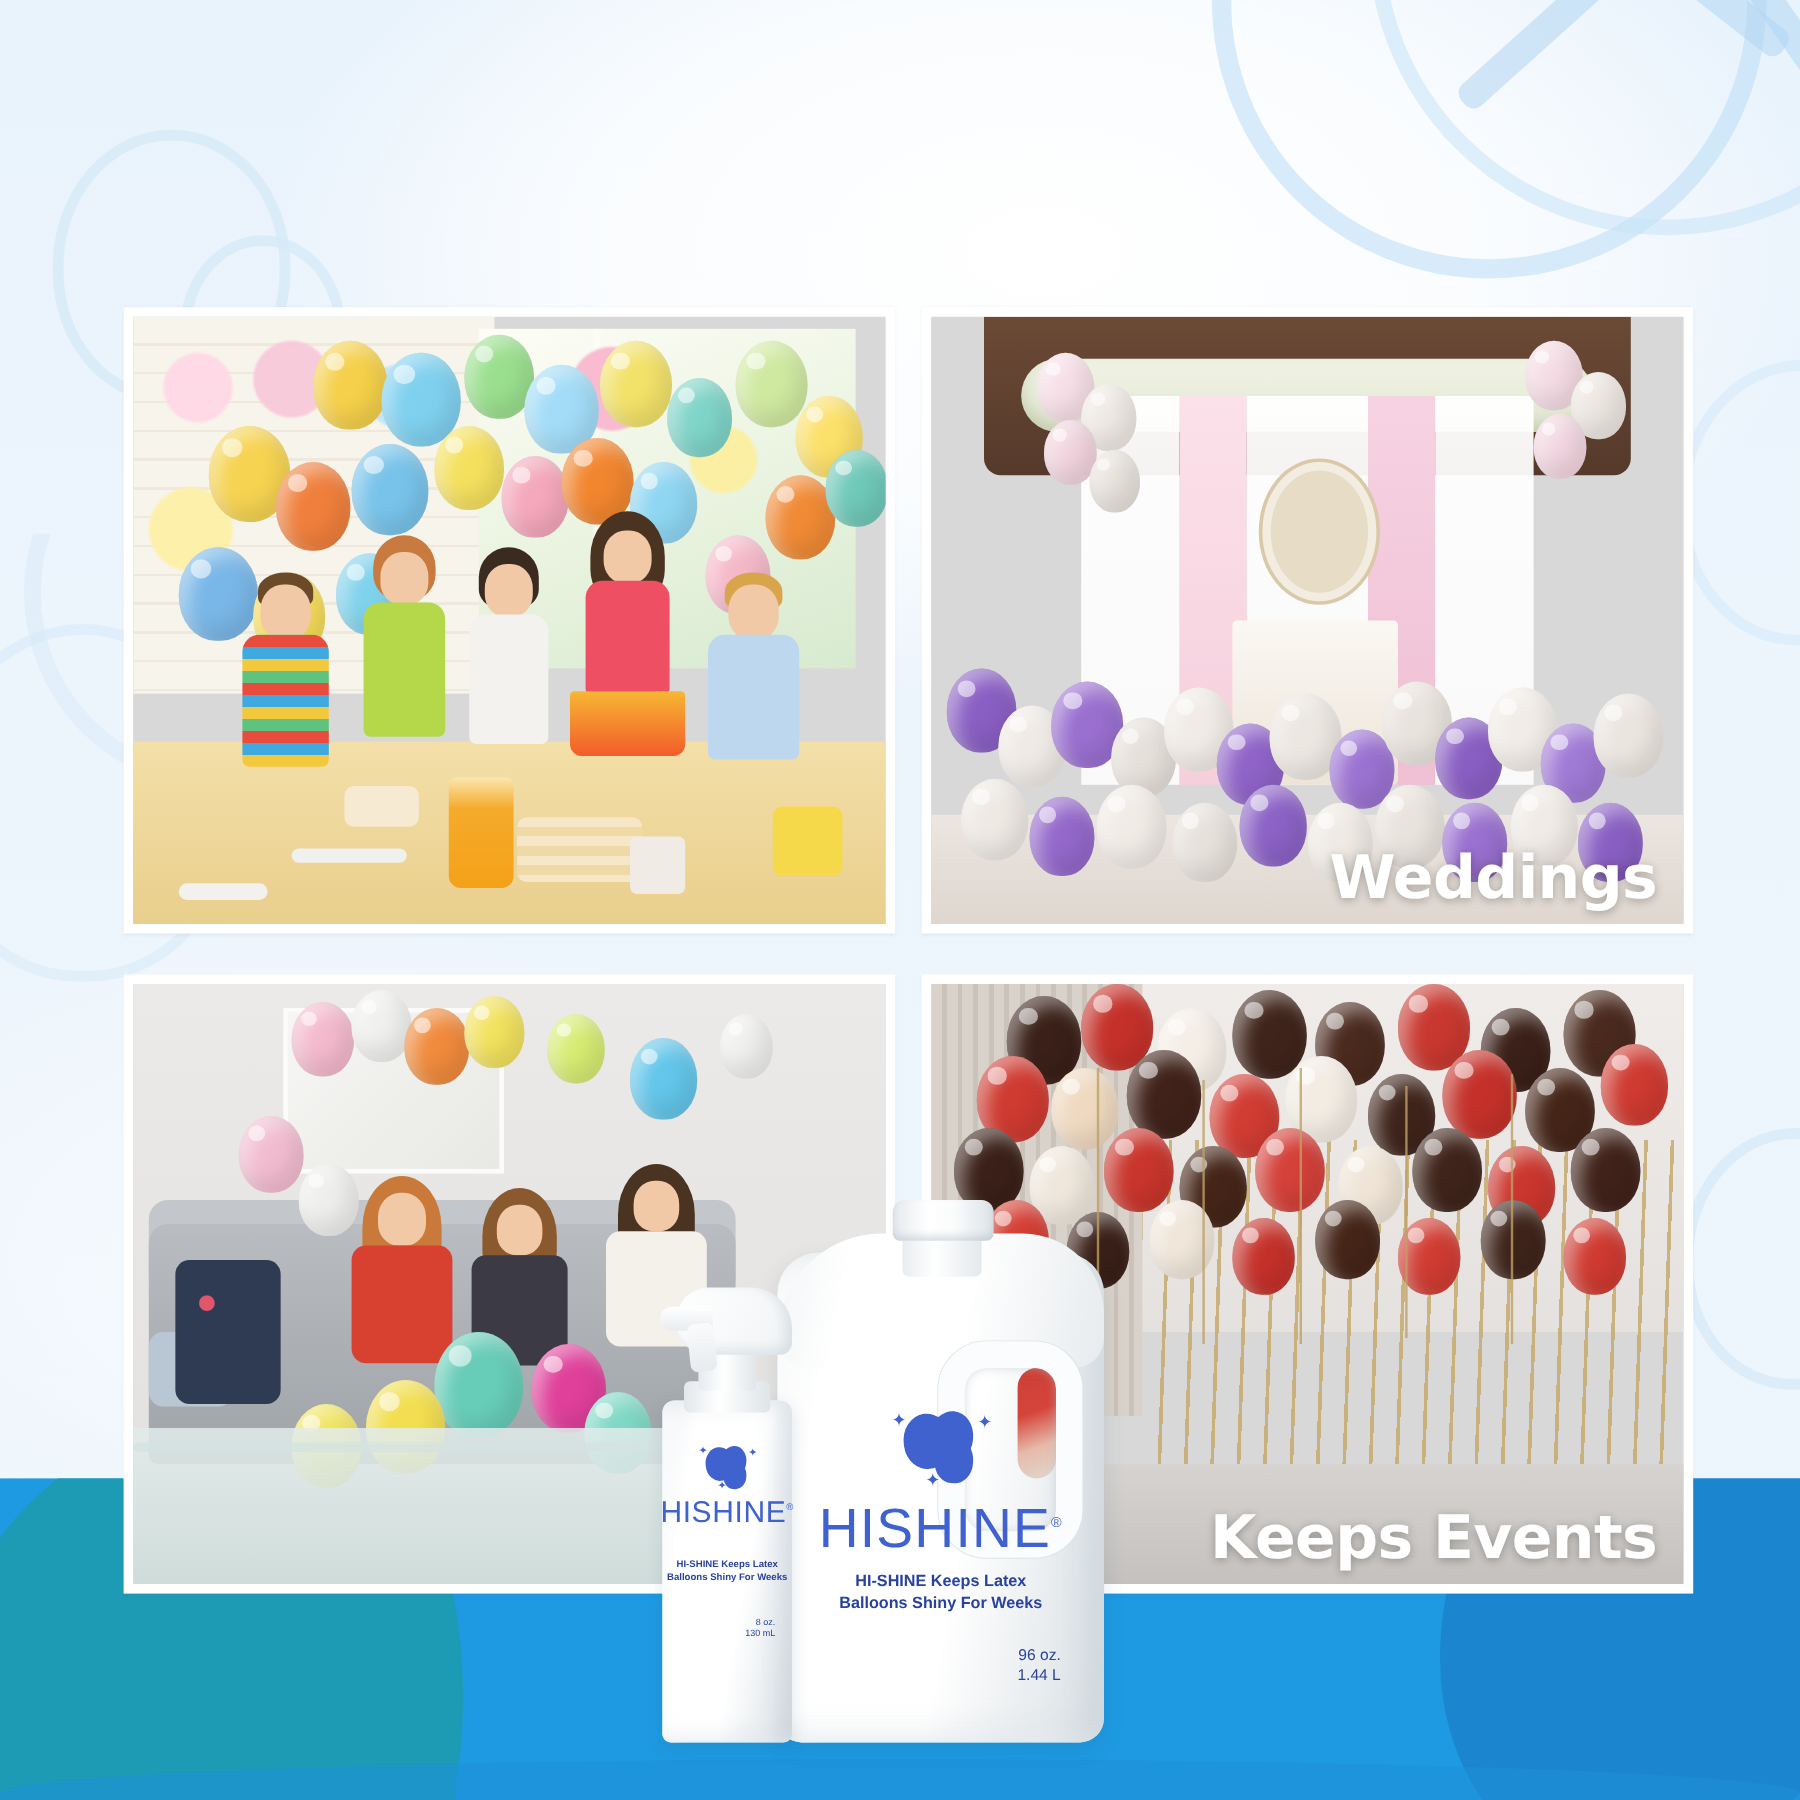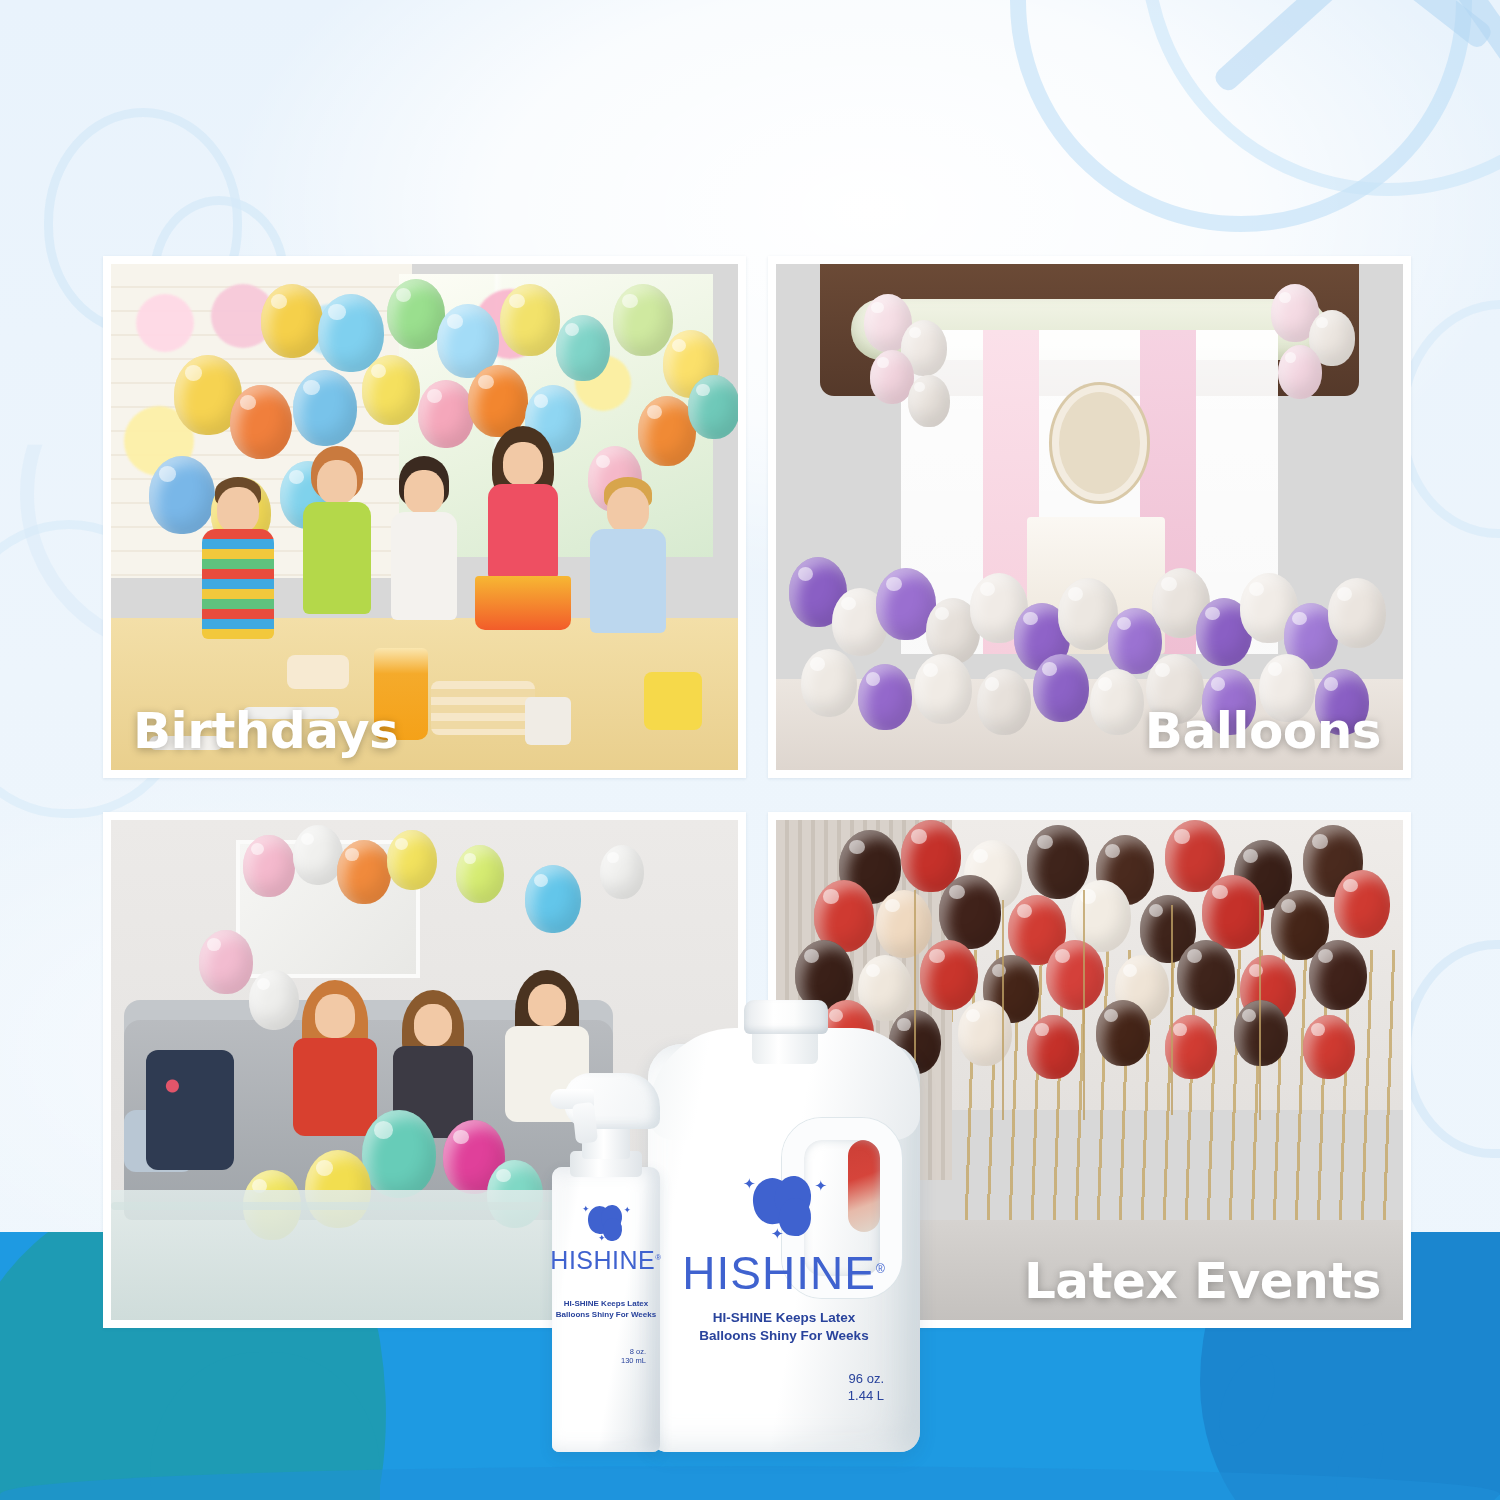--- a/index.html
+++ b/index.html
@@ -279,21 +279,20 @@
           <div class="body" style="top:52px;width:76px;height:104px;background:#bcd7ee;"></div>
         </div>
         <div class="cakeStand" style="left:21%;bottom:10%;width:96px;height:12px;"></div>
         <div class="cakeStand" style="left:28%;bottom:16%;width:62px;height:34px;border-radius:8px;background:#f7ead2;"></div>
         <div class="juice" style="left:42%;bottom:6%;width:54px;height:92px;"></div>
         <div class="cakeStand" style="left:51%;bottom:7%;width:104px;height:54px;border-radius:8px;
              background:repeating-linear-gradient(180deg,#f6e7c8 0 8px,#efd9a4 8px 16px);"></div>
         <div class="cakeStand" style="left:6%;bottom:4%;width:74px;height:14px;border-radius:8px;background:#f3f1ed;"></div>
         <div class="cakeStand" style="left:66%;bottom:5%;width:46px;height:48px;border-radius:6px;background:#f0ece5;"></div>
         <div class="cakeStand" style="left:85%;bottom:8%;width:58px;height:58px;border-radius:8px;background:#f6d94a;"></div>
-        <div class="cap left">Birthdays</div>
       </div>
     </div>
 
     <div class="card card-tr">
       <div class="photo p-wedding">
         <div class="arch"></div>
         <div class="florals"></div>
         <div class="drape" style="left:20%;width:13%;"></div>
         <div class="drape pinkL" style="left:33%;width:9%;"></div>
         <div class="drape" style="left:42%;width:16%;"></div>
@@ -325,21 +324,21 @@
         <div class="blb" style="left:4%;top:76%;width:56px;height:68px;background:#eee9e3;"></div>
         <div class="blb" style="left:13%;top:79%;width:54px;height:66px;background:#9468cb;"></div>
         <div class="blb" style="left:22%;top:77%;width:58px;height:70px;background:#f0ebe5;"></div>
         <div class="blb" style="left:32%;top:80%;width:54px;height:66px;background:#e7e1db;"></div>
         <div class="blb" style="left:41%;top:77%;width:56px;height:68px;background:#8c62c6;"></div>
         <div class="blb" style="left:50%;top:80%;width:54px;height:66px;background:#efeae4;"></div>
         <div class="blb" style="left:59%;top:77%;width:58px;height:70px;background:#e9e3dd;"></div>
         <div class="blb" style="left:68%;top:80%;width:54px;height:66px;background:#9a70d0;"></div>
         <div class="blb" style="left:77%;top:77%;width:56px;height:68px;background:#f0ebe6;"></div>
         <div class="blb" style="left:86%;top:80%;width:54px;height:66px;background:#8a5fc4;"></div>
-        <div class="cap right">Balloons</div>
+        <div class="cap right">Weddings</div>
       </div>
     </div>
 
     <div class="card card-bl">
       <div class="photo p-celeb">
         <div class="wall3"></div>
         <div class="art3"></div>
         <div class="sofaBack"></div>
         <div class="sofa"></div>
         <div class="pillow" style="left:6%;top:50%;width:74px;height:66px;background:#e6b63a;"></div>
@@ -420,21 +419,21 @@
         <div class="blb" style="left:40%;top:39%;width:52px;height:64px;background:#c5312a;"></div>
         <div class="blb" style="left:51%;top:36%;width:54px;height:66px;background:#452518;"></div>
         <div class="blb" style="left:62%;top:39%;width:52px;height:64px;background:#d13c33;"></div>
         <div class="blb" style="left:73%;top:36%;width:54px;height:66px;background:#3f241b;"></div>
         <div class="blb" style="left:84%;top:39%;width:52px;height:64px;background:#cf3a31;"></div>
         <div class="string" style="left:22%;top:14%;height:46%;"></div>
         <div class="string" style="left:36%;top:16%;height:44%;"></div>
         <div class="string" style="left:49%;top:14%;height:46%;"></div>
         <div class="string" style="left:63%;top:17%;height:42%;"></div>
         <div class="string" style="left:77%;top:15%;height:45%;"></div>
-        <div class="cap right">Latex Events</div>
+        <div class="cap right">Keeps Events</div>
       </div>
     </div>
   </div>
 
   <div class="band">
     <div class="blobTeal"></div>
     <div class="blobTeal2"></div>
     <div class="blobDark"></div>
     <div class="dotDark" style="right:230px;top:120px;width:46px;height:96px;transform:rotate(22deg);"></div>
     <div class="dotDark" style="right:120px;top:190px;width:40px;height:86px;transform:rotate(18deg);"></div>

